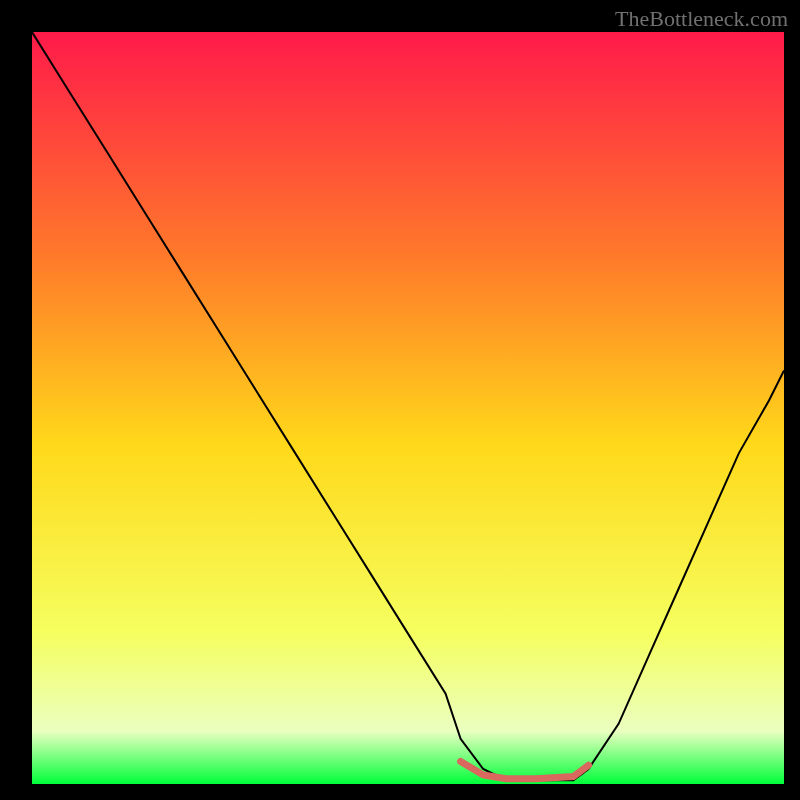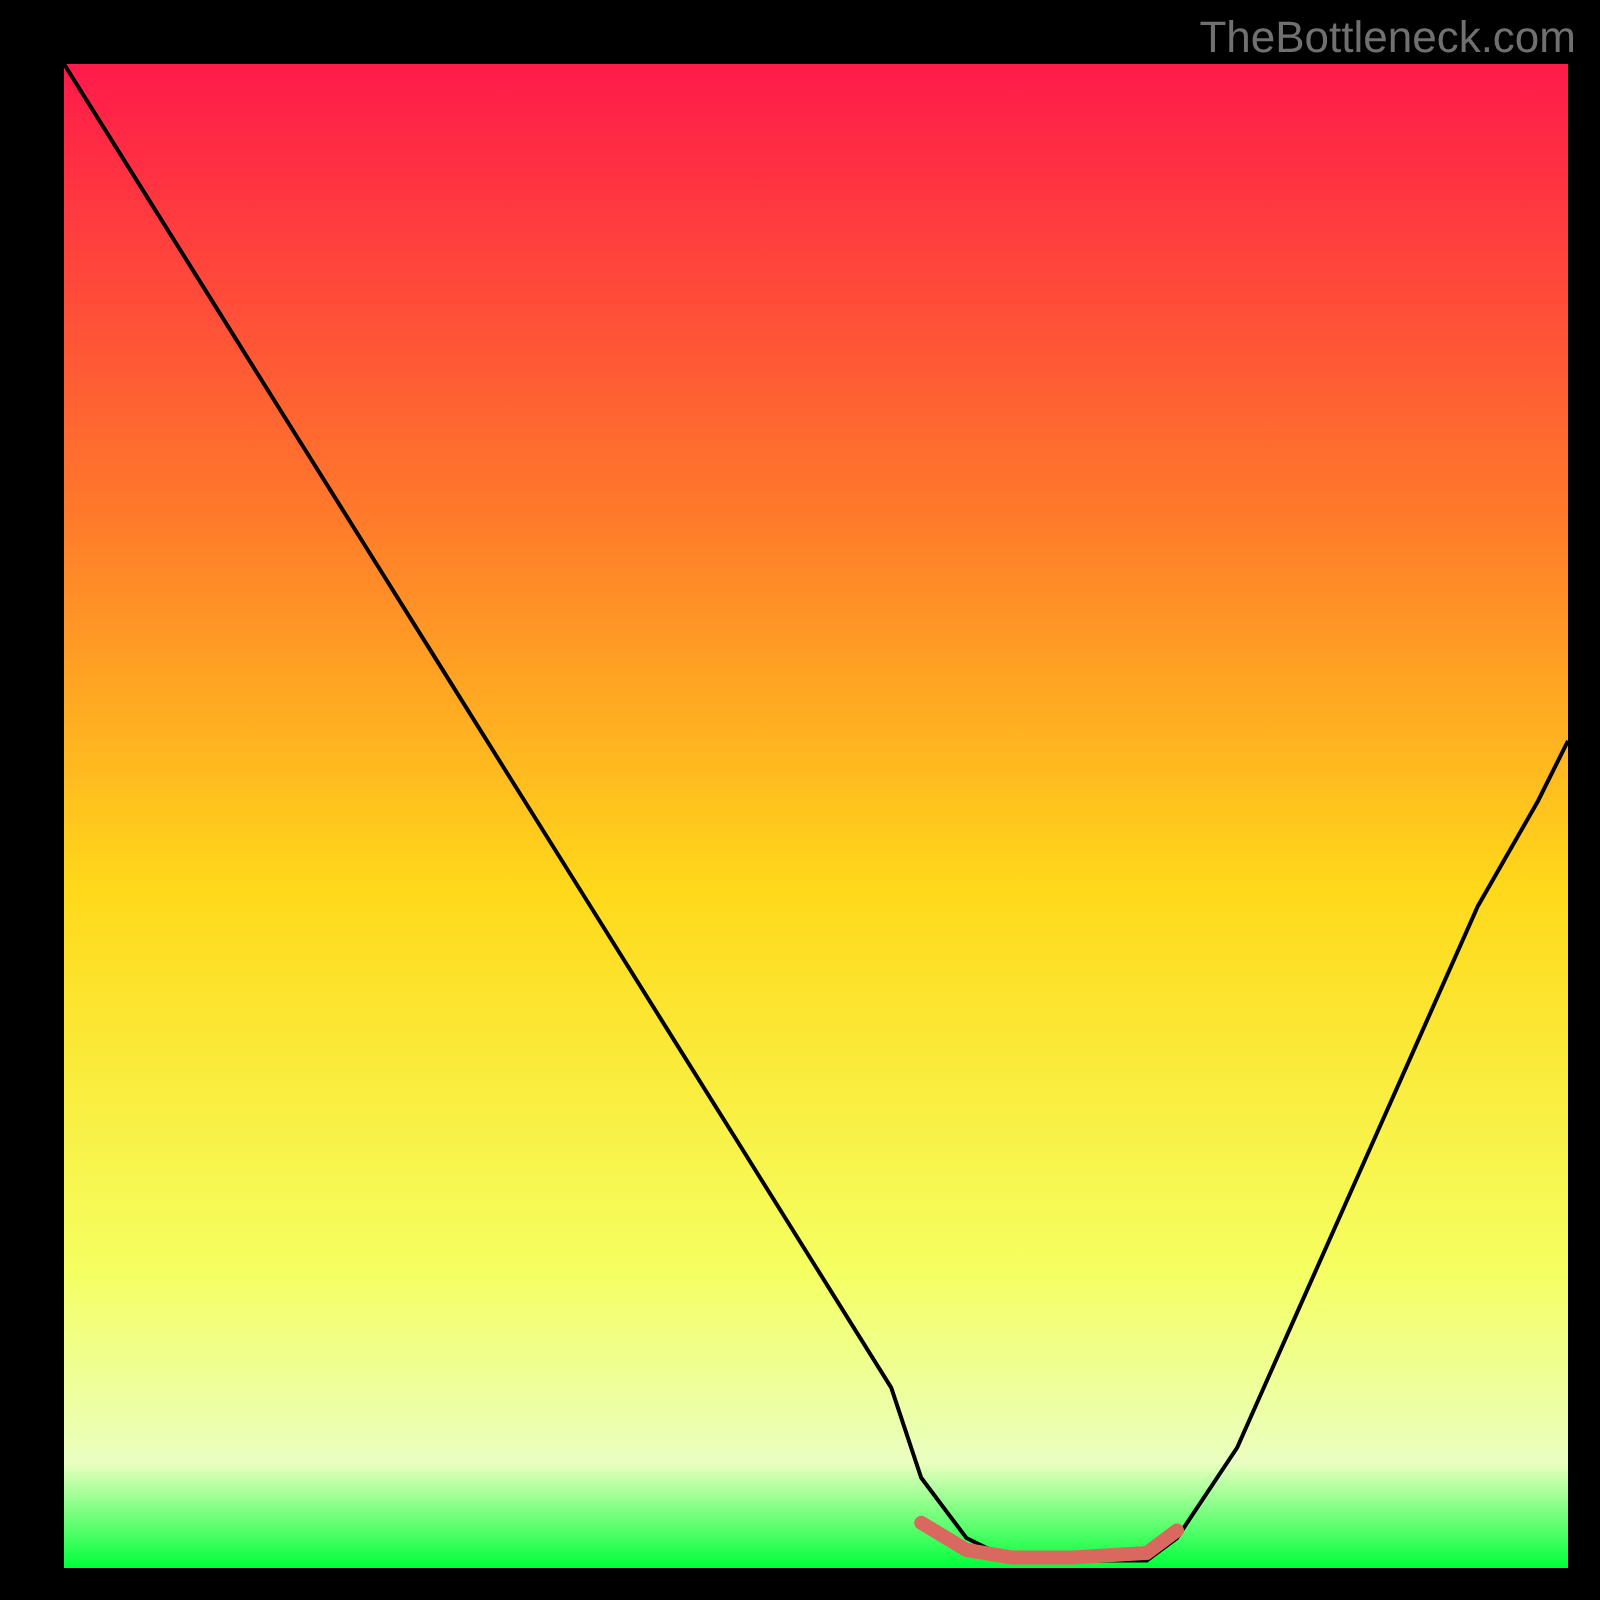--- a/index.html
+++ b/index.html
@@ -2,20 +2,21 @@
 <html><head>
 <meta charset="utf-8">
 <style>
   * { margin: 0; padding: 0; box-sizing: border-box; }
   body { width: 800px; height: 800px; overflow: hidden; font-family: Arial, sans-serif; background: #000; }
   .outer {
     width: 800px;
     height: 599px;
     background: #000;
     position: relative;
+    font-family: Liberation Serif, serif;
   }
   .watermark {
     position: absolute;
     top: 6px;
     right: 12px;
     color: #707070;
     font-size: 22px;
     font-weight: 500;
     z-index: 10;
   }

